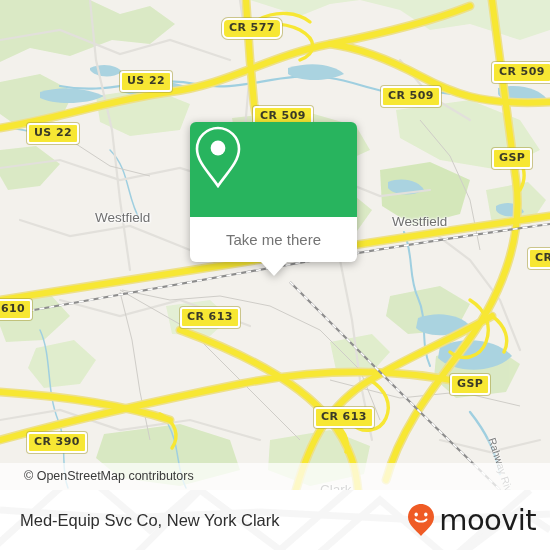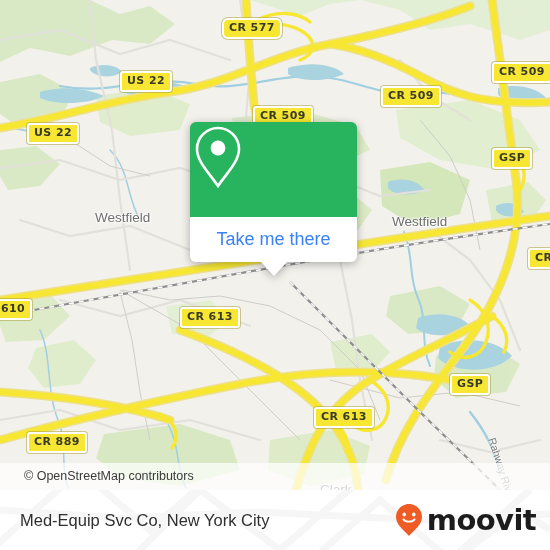--- a/index.html
+++ b/index.html
@@ -32,36 +32,36 @@
         background:rgba(255,255,255,.72);
         padding:6px 0 7px 24px;box-sizing:border-box;
         color:#3a3a3a;font-size:12.5px;}
 
   
   #callout{position:absolute;left:190px;top:122px;width:167px;}
   #callout-body{background:#28b45e;border-radius:6px 6px 0 0;height:95px;
         display:flex;align-items:center;justify-content:center;}
   #callout-cta{background:#fff;border-radius:0 0 6px 6px;height:45px;
         display:flex;align-items:center;justify-content:center;
-        color:#3b82f6;font-size:18px;}
+        color:#737373;font-size:15px;}
   #callout-wrap{filter:drop-shadow(0 2px 4px rgba(0,0,0,.30));}
   #callout-tail{position:absolute;left:50%;top:100%;margin-left:-13px;
         width:0;height:0;border-left:13px solid transparent;
         border-right:13px solid transparent;border-top:14px solid #fff;}
 
   
   #footer{position:absolute;left:0;top:490px;width:550px;height:60px;
         background:#ffffff;overflow:hidden;}
   #footer-watermark{position:absolute;left:0;top:-20px;width:550px;height:100px;
         opacity:.45;}
   #footer-title{position:absolute;left:20px;top:50%;transform:translateY(-50%);
         color:#2f2f2f;font-size:16.5px;white-space:nowrap;}
   #brand{position:absolute;right:14px;top:50%;transform:translateY(-50%);
         display:flex;align-items:center;gap:3px;}
-  #brand-name{color:#1c1c1c;font-size:29px;font-weight:bold;letter-spacing:-.6px;
+  #brand-name{color:#1c1c1c;font-size:29px;font-weight:normal;letter-spacing:-.6px;
         font-family:"DejaVu Sans",sans-serif;}
 </style>
 </head>
 <body>
 
 <div id="app">
 
   <div id="map">
 
     <svg width="550" height="490" viewBox="0 0 550 490">
@@ -189,21 +189,21 @@
         <div class="shield" style="left: 381px; top: 86px;">CR 509</div>
         <div class="shield" style="left: 492px; top: 62px;">CR 509</div>
         <div class="shield" style="left: 253px; top: 106px;">CR 509</div>
         <div class="shield" style="left: 27px; top: 123px;">US 22</div>
         <div class="shield" style="left: 492px; top: 148px;">GSP</div>
         <div class="shield" style="left: 528px; top: 248px;">CR</div>
         <div class="shield" style="left: -6px; top: 299px;">610</div>
         <div class="shield" style="left: 180px; top: 307px;">CR 613</div>
         <div class="shield" style="left: 450px; top: 374px;">GSP</div>
         <div class="shield" style="left: 314px; top: 407px;">CR 613</div>
-        <div class="shield" style="left: 27px; top: 432px;">CR 889</div>
+        <div class="shield" style="left: 27px; top: 432px;">CR 390</div>
       </div>
 
     <div id="place-layer">
         <div class="place" style="left: 95px; top: 210px;">Westfield</div>
         <div class="place" style="left: 392px; top: 214px;">Westfield</div>
         <div class="place" style="left: 320px; top: 482px;">Clark</div>
       </div>
 
     <div class="river-label" id="river-label" style="left: 492px; top: 432px; transform: rotate(72deg); transform-origin: left center;">Rahway River</div>
 
@@ -231,21 +231,21 @@
     <svg id="footer-watermark" viewBox="0 0 550 100">
       <g stroke="#ececec" stroke-width="7" fill="none">
         <path d="M-20,90 L80,0 L150,60 L230,-10"></path>
         <path d="M120,100 L200,20 L280,80 L360,10"></path>
         <path d="M300,100 L380,30 L450,90 L530,20"></path>
         <path d="M0,40 L120,48 L260,42 L420,50 L550,44"></path>
         <path d="M440,100 L520,40 L550,60"></path>
       </g>
     </svg>
 
-    <div id="footer-title">Med-Equip Svc Co, New York City</div>
+    <div id="footer-title">Med-Equip Svc Co, New York Clark</div>
 
     <div id="brand">
       <svg width="30" height="34" viewBox="0 0 30 34">
         <path d="M15,1 C7.8,1 2,6.8 2,14 C2,22 10,27 15,33 C20,27 28,22 28,14 C28,6.8 22.2,1 15,1 Z" fill="#ef5b25"></path>
         <ellipse cx="10.2" cy="11.5" rx="1.7" ry="2.1" fill="#ffffff"></ellipse>
         <ellipse cx="19.8" cy="11.5" rx="1.7" ry="2.1" fill="#ffffff"></ellipse>
         <path d="M9.5,16.4 C11.6,19.4 18.4,19.4 20.5,16.4" stroke="#ffffff" stroke-width="1.9" fill="none" stroke-linecap="round"></path>
       </svg>
       <span id="brand-name">moovit</span>
     </div>

